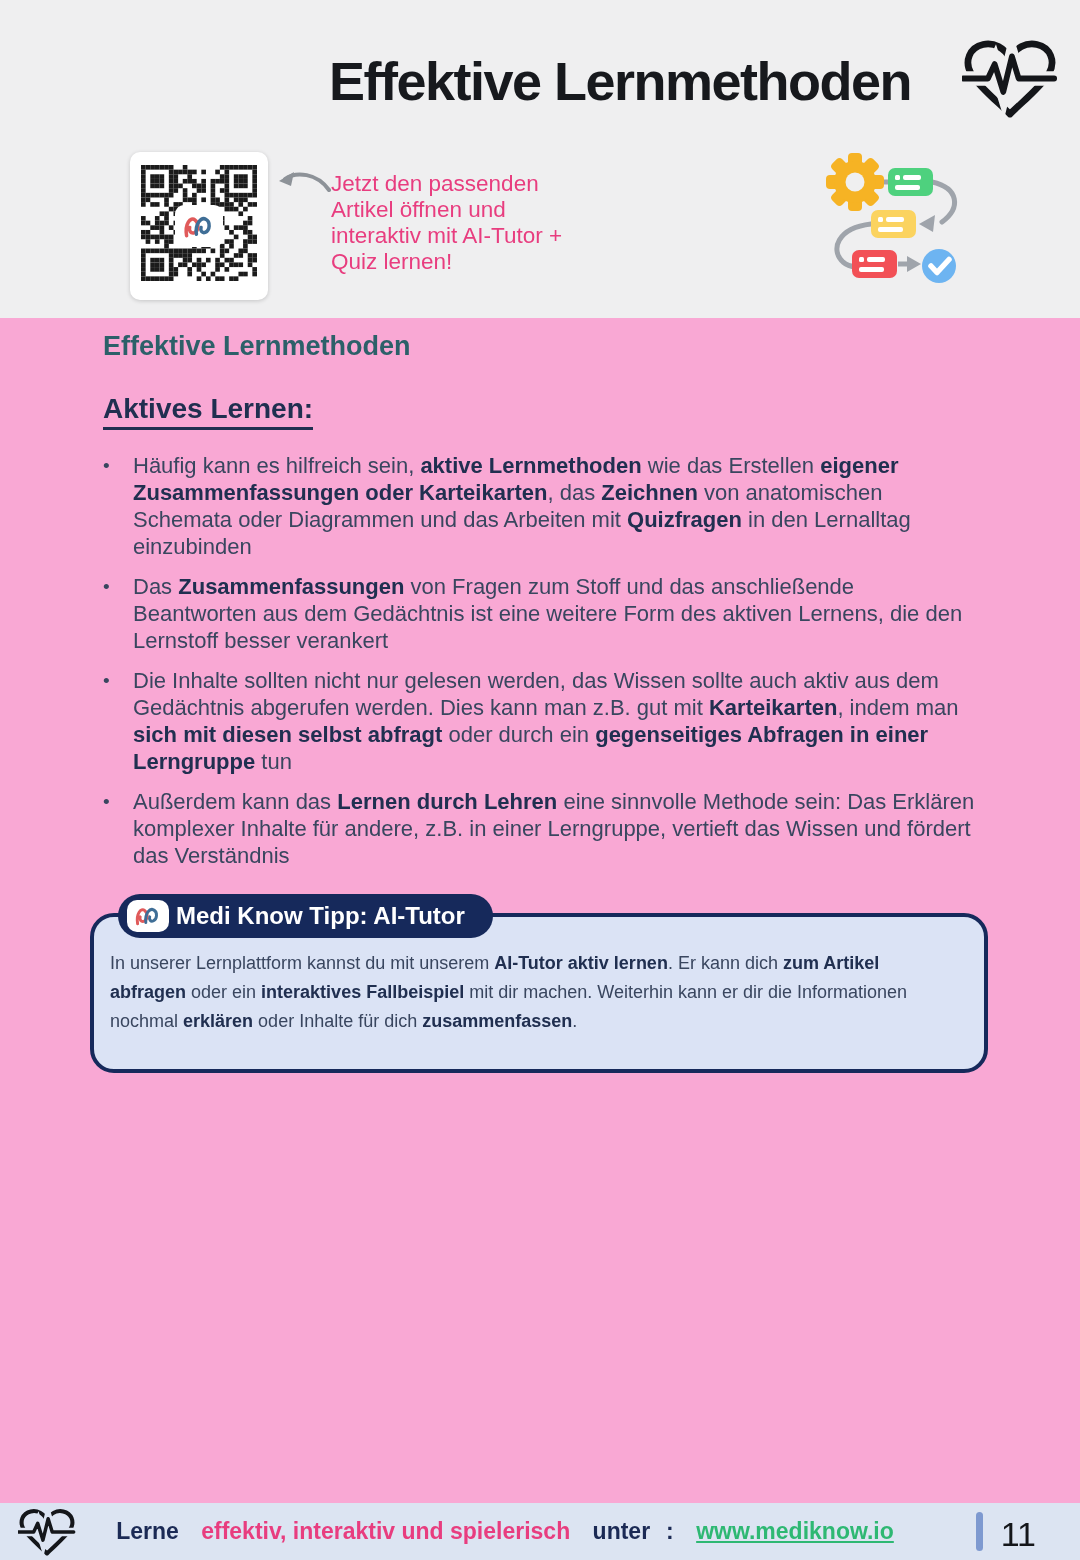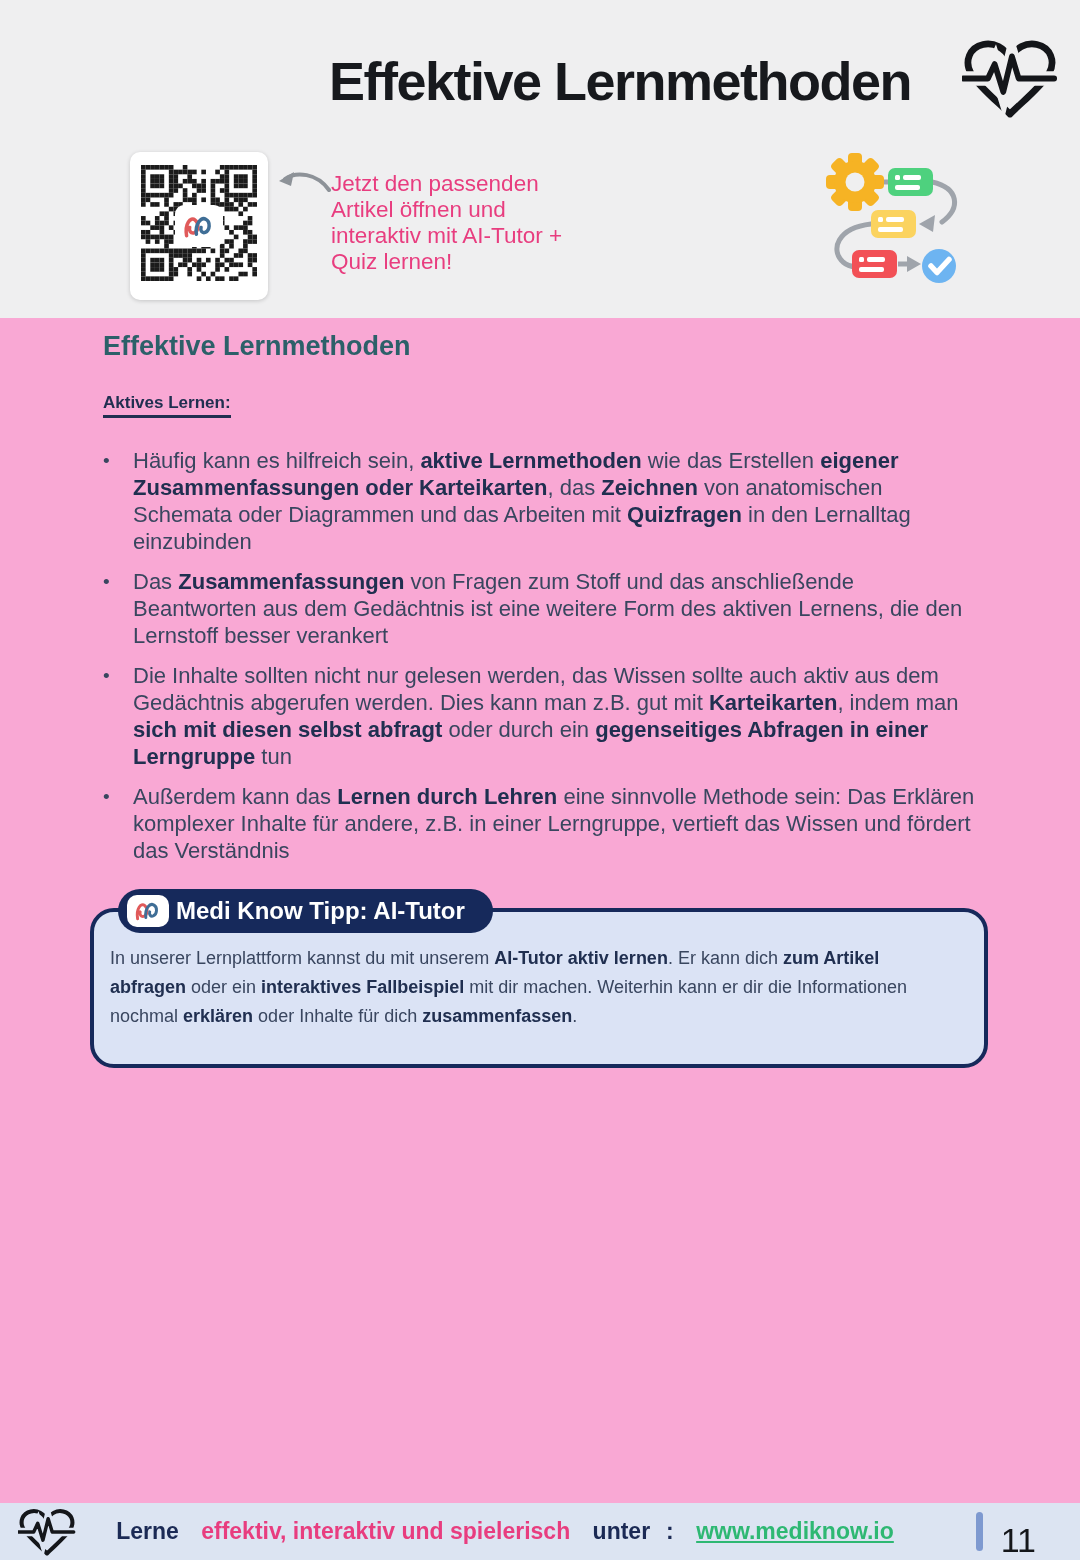--- a/index.html
+++ b/index.html
@@ -23,21 +23,21 @@
   .qr-logo{position:absolute;left:50%;top:50%;transform:translate(-50%,-50%);width:48px;height:42px;
            background:#fff;border-radius:9px;display:flex;align-items:center;justify-content:center;}
   .qr-logo svg{width:38px;height:31px;}
   .qr-arrow{position:absolute;left:277px;top:168px;width:54px;height:32px;}
   .qr-caption{position:absolute;left:331px;top:171px;font-size:22.5px;line-height:26px;
               color:var(--accent-pink);white-space:pre-line;}
   .flowchart{position:absolute;left:812px;top:146px;width:162px;height:154px;}
   
   .main{position:absolute;top:318px;left:103px;right:105px;}
   .section-title{margin:13px 0 0;font-size:27px;font-weight:bold;color:var(--teal);}
-  .sub-title{display:inline-block;margin:13px 0 16px;font-size:17px;font-weight:bold;
+  .sub-title{display:inline-block;margin:13px 0 9px;font-size:28px;font-weight:bold;
              color:var(--navy-bold);border-bottom:3px solid var(--navy-bold);padding-bottom:2px;}
   .bullets{margin-top:13px;}
   .bullet{display:flex;margin-bottom:13px;font-size:22px;line-height:27px;}
   .bullet .dot{flex:none;width:30px;font-size:19px;color:var(--navy);}
   .bullet .text{flex:1;}
   .b{font-weight:bold;color:var(--navy-bold);}
   .u{text-decoration:underline;}
   
   .tip-box{position:relative;margin:44px -13px 0 -13px;background:var(--tip-bg);
            border:4px solid var(--tip-border);border-radius:24px;padding:32px 74px 20px 16px;}
@@ -51,21 +51,21 @@
   
   .footer{position:absolute;left:0;right:0;bottom:0;height:57px;background:var(--footer-bg);}
   .footer-heart{position:absolute;left:18px;top:3px;width:58px;height:52px;--halo:var(--footer-bg);}
   .footer-text{position:absolute;left:80px;right:150px;top:0;height:57px;display:flex;
                align-items:center;justify-content:center;font-size:23px;font-weight:bold;white-space:pre;gap:16px;}
   .fnavy{color:#1b2a55;}
   .fpink{color:var(--accent-pink);}
   .fgreen{color:var(--link-green);}
   .page-bar{position:absolute;right:97px;top:9px;width:7px;height:39px;border-radius:4px;
             background:var(--page-bar);}
-  .page-num{position:absolute;right:44px;top:18px;font-size:34px;color:#14161a;}
+  .page-num{position:absolute;right:44px;top:12px;font-size:34px;color:#14161a;}
 </style>
 </head>
 <body>
 
 <div class="page">
 
   <svg width="0" height="0" style="position:absolute" aria-hidden="true">
     <defs>
       <symbol id="hb" viewBox="0 0 100 88">
         <path d="M50,81 C38,69 17,52 9.5,39 C2,26 8,11.5 22,8.5 C33.5,6 44,12 50,23 C56,12 66.5,6 78,8.5 C92,11.5 98,26 90.5,39 C83,52 62,69 50,81 Z" fill="none" stroke="#14161a" stroke-width="7" stroke-linejoin="round"></path>

